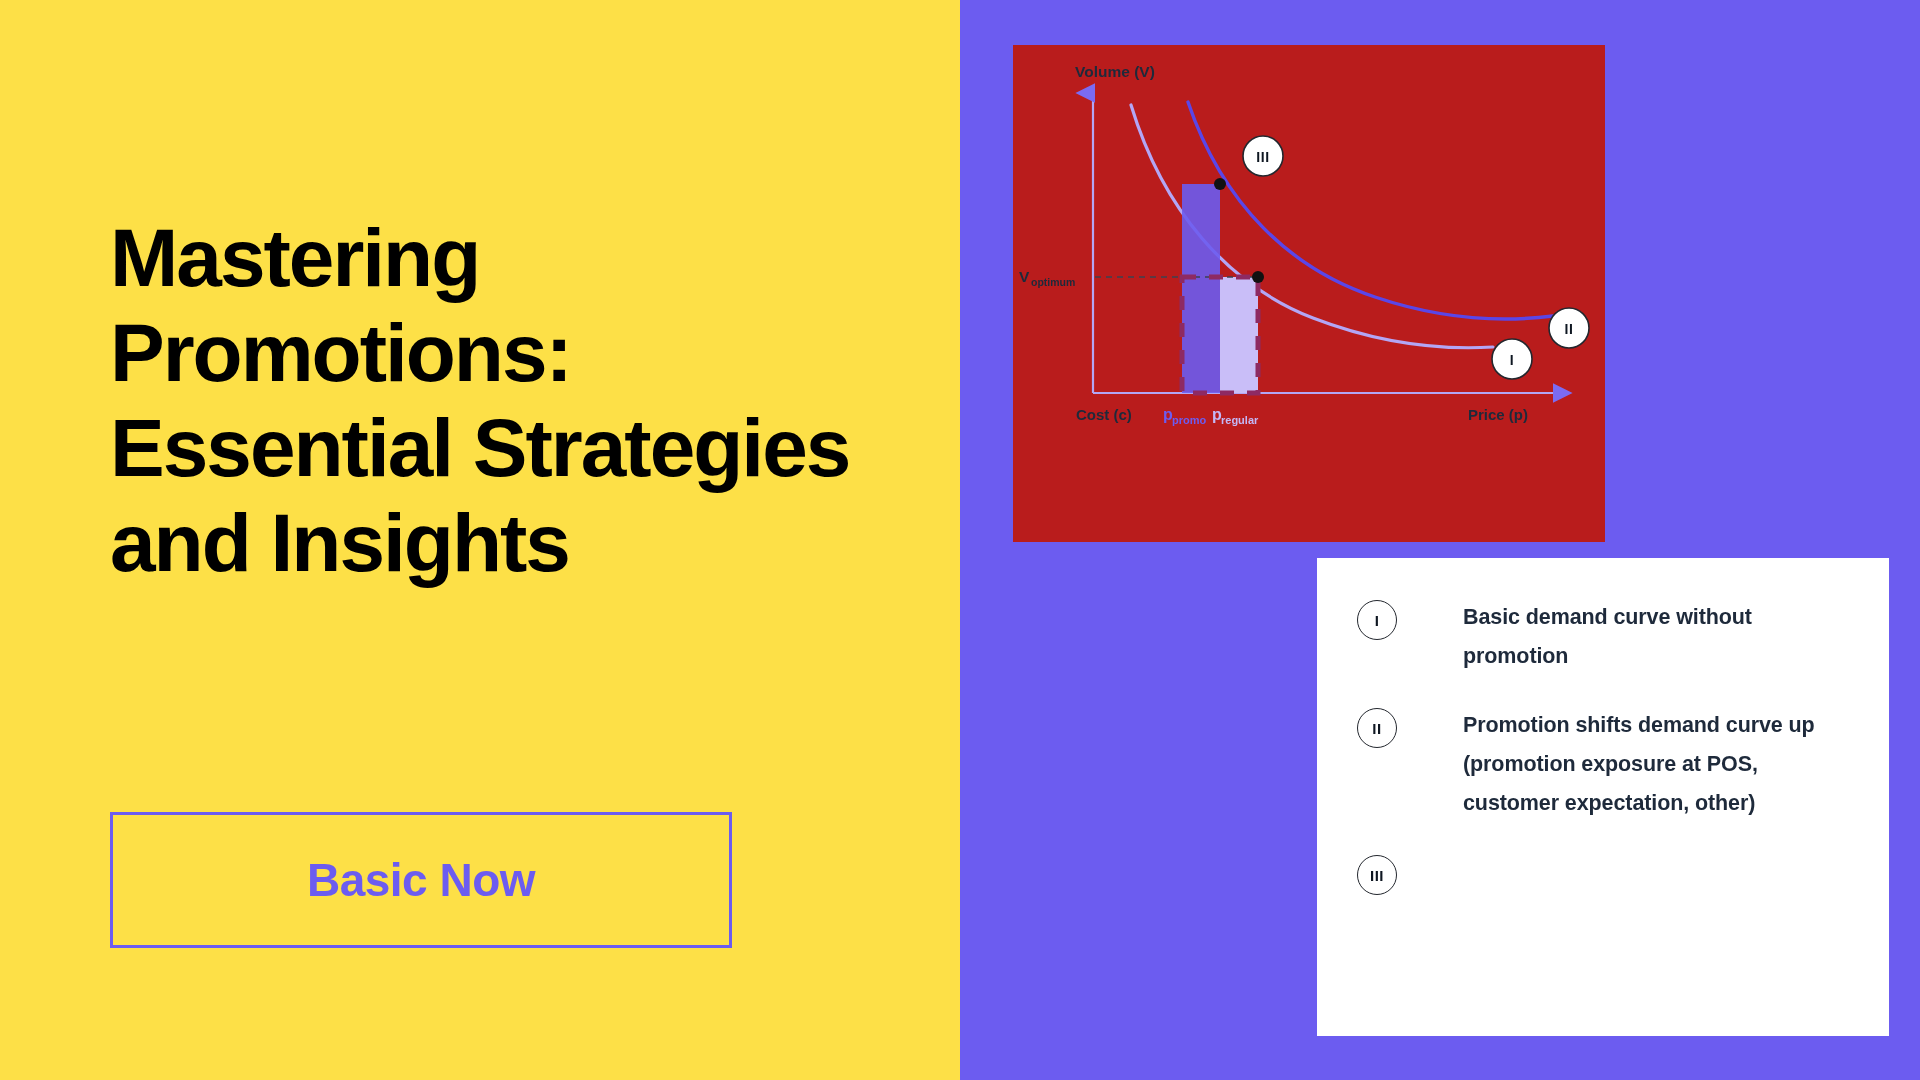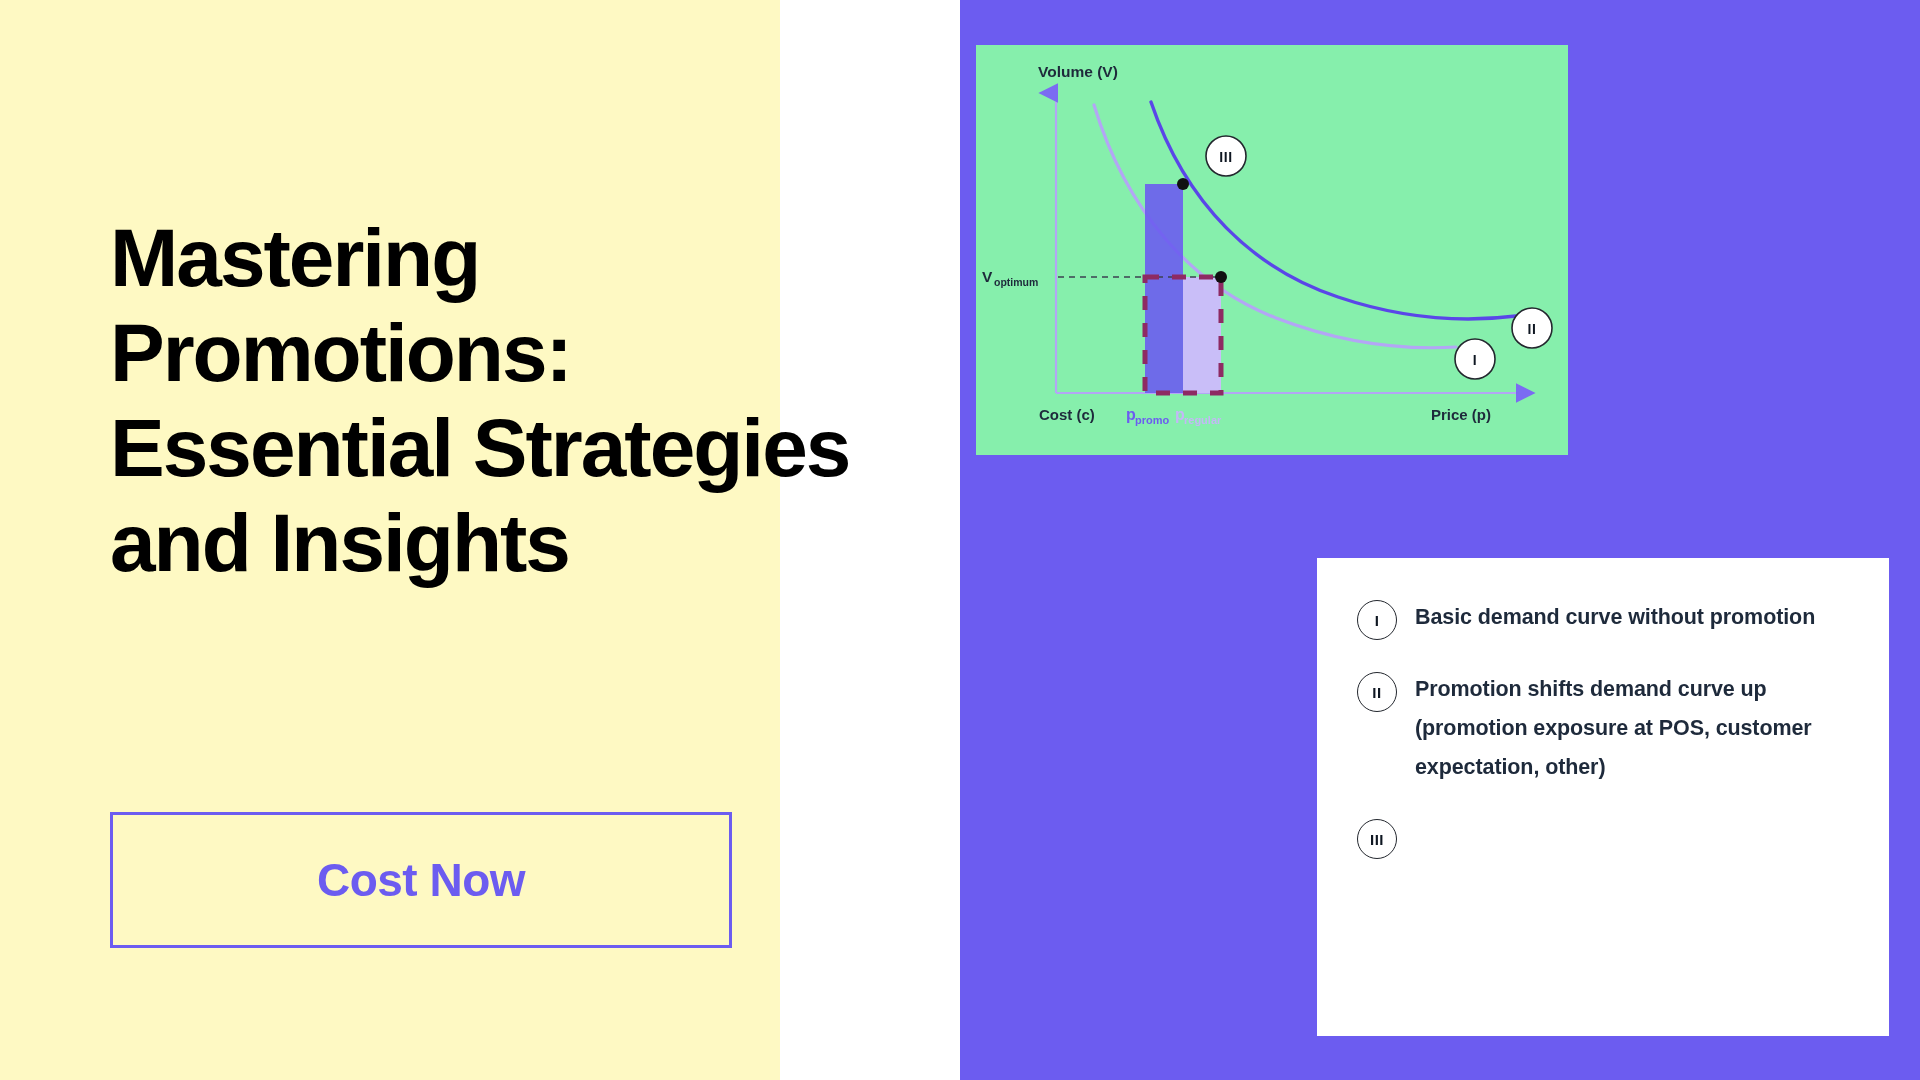--- a/index.html
+++ b/index.html
@@ -6,22 +6,22 @@
   body{
     width:1920px;height:1080px;
     background:#ffffff;
     font-family:"Liberation Sans", sans-serif;
     overflow:hidden;
   }
   .stage{position:relative;width:1920px;height:1080px;}
 
   
   .left-panel{
-    position:absolute;left:0;top:0;width:780px;height:1080px;
-    background:#fef9c3;
+    position:absolute;left:0;top:0;width:960px;height:1080px;
+    background:#fde047;
   }
   .headline{
     position:absolute;left:110px;top:210px;width:740px;
     font-size:82px;line-height:95px;
     font-weight:700;letter-spacing:-2.0px;
     color:#000000;
     white-space:pre-line;
   }
   .cta-button{
     position:absolute;left:110px;top:812px;
@@ -37,22 +37,22 @@
   }
 
   
   .right-panel{
     position:absolute;left:960px;top:0;width:960px;height:1080px;
     background:#6C5CF0;
   }
 
   
   .chart-card{
-    position:absolute;left:976px;top:45px;width:592px;height:410px;
-    background:#86efac;
+    position:absolute;left:1013px;top:45px;width:592px;height:497px;
+    background:#b91c1c;
   }
   .chart-svg{position:absolute;left:0;top:0;width:592px;height:497px;}
 
   
   .legend-card{
     position:absolute;left:1317px;top:558px;width:572px;height:478px;
     background:#ffffff;
     box-sizing:border-box;
     padding:40px 46px 36px 40px;
   }
@@ -64,32 +64,32 @@
     flex:0 0 auto;
     width:38px;height:38px;border-radius:50%;
     border:1.6px solid #23272e;
     display:flex;align-items:center;justify-content:center;
     font-size:15px;font-weight:700;color:#0f1722;
     letter-spacing:0.5px;
     margin-top:2px;
   }
   .legend-text{
     font-size:21.5px;line-height:39px;font-weight:700;
-    color:#1e2a3b;letter-spacing:-0.1px;
+    color:#1e2a3b;letter-spacing:-0.1px;margin-left:48px;
   }
 </style>
 </head>
 <body>
 
 <div class="stage">
 
   <div class="left-panel">
     <div class="headline">Mastering Promotions: Essential Strategies and Insights</div>
     <div class="cta-button">
-      <span class="cta-button-label">Cost Now</span>
+      <span class="cta-button-label">Basic Now</span>
     </div>
   </div>
 
   <div class="right-panel"></div>
 
   <div class="chart-card">
     <svg class="chart-svg" viewBox="0 0 592 497">
       <defs>
         <marker id="arrowUp" markerWidth="9" markerHeight="9" refX="4.5" refY="8" orient="auto">
           <path d="M4.5 0 L9 9 L0 9 Z" fill="#7B6BF2"></path>

